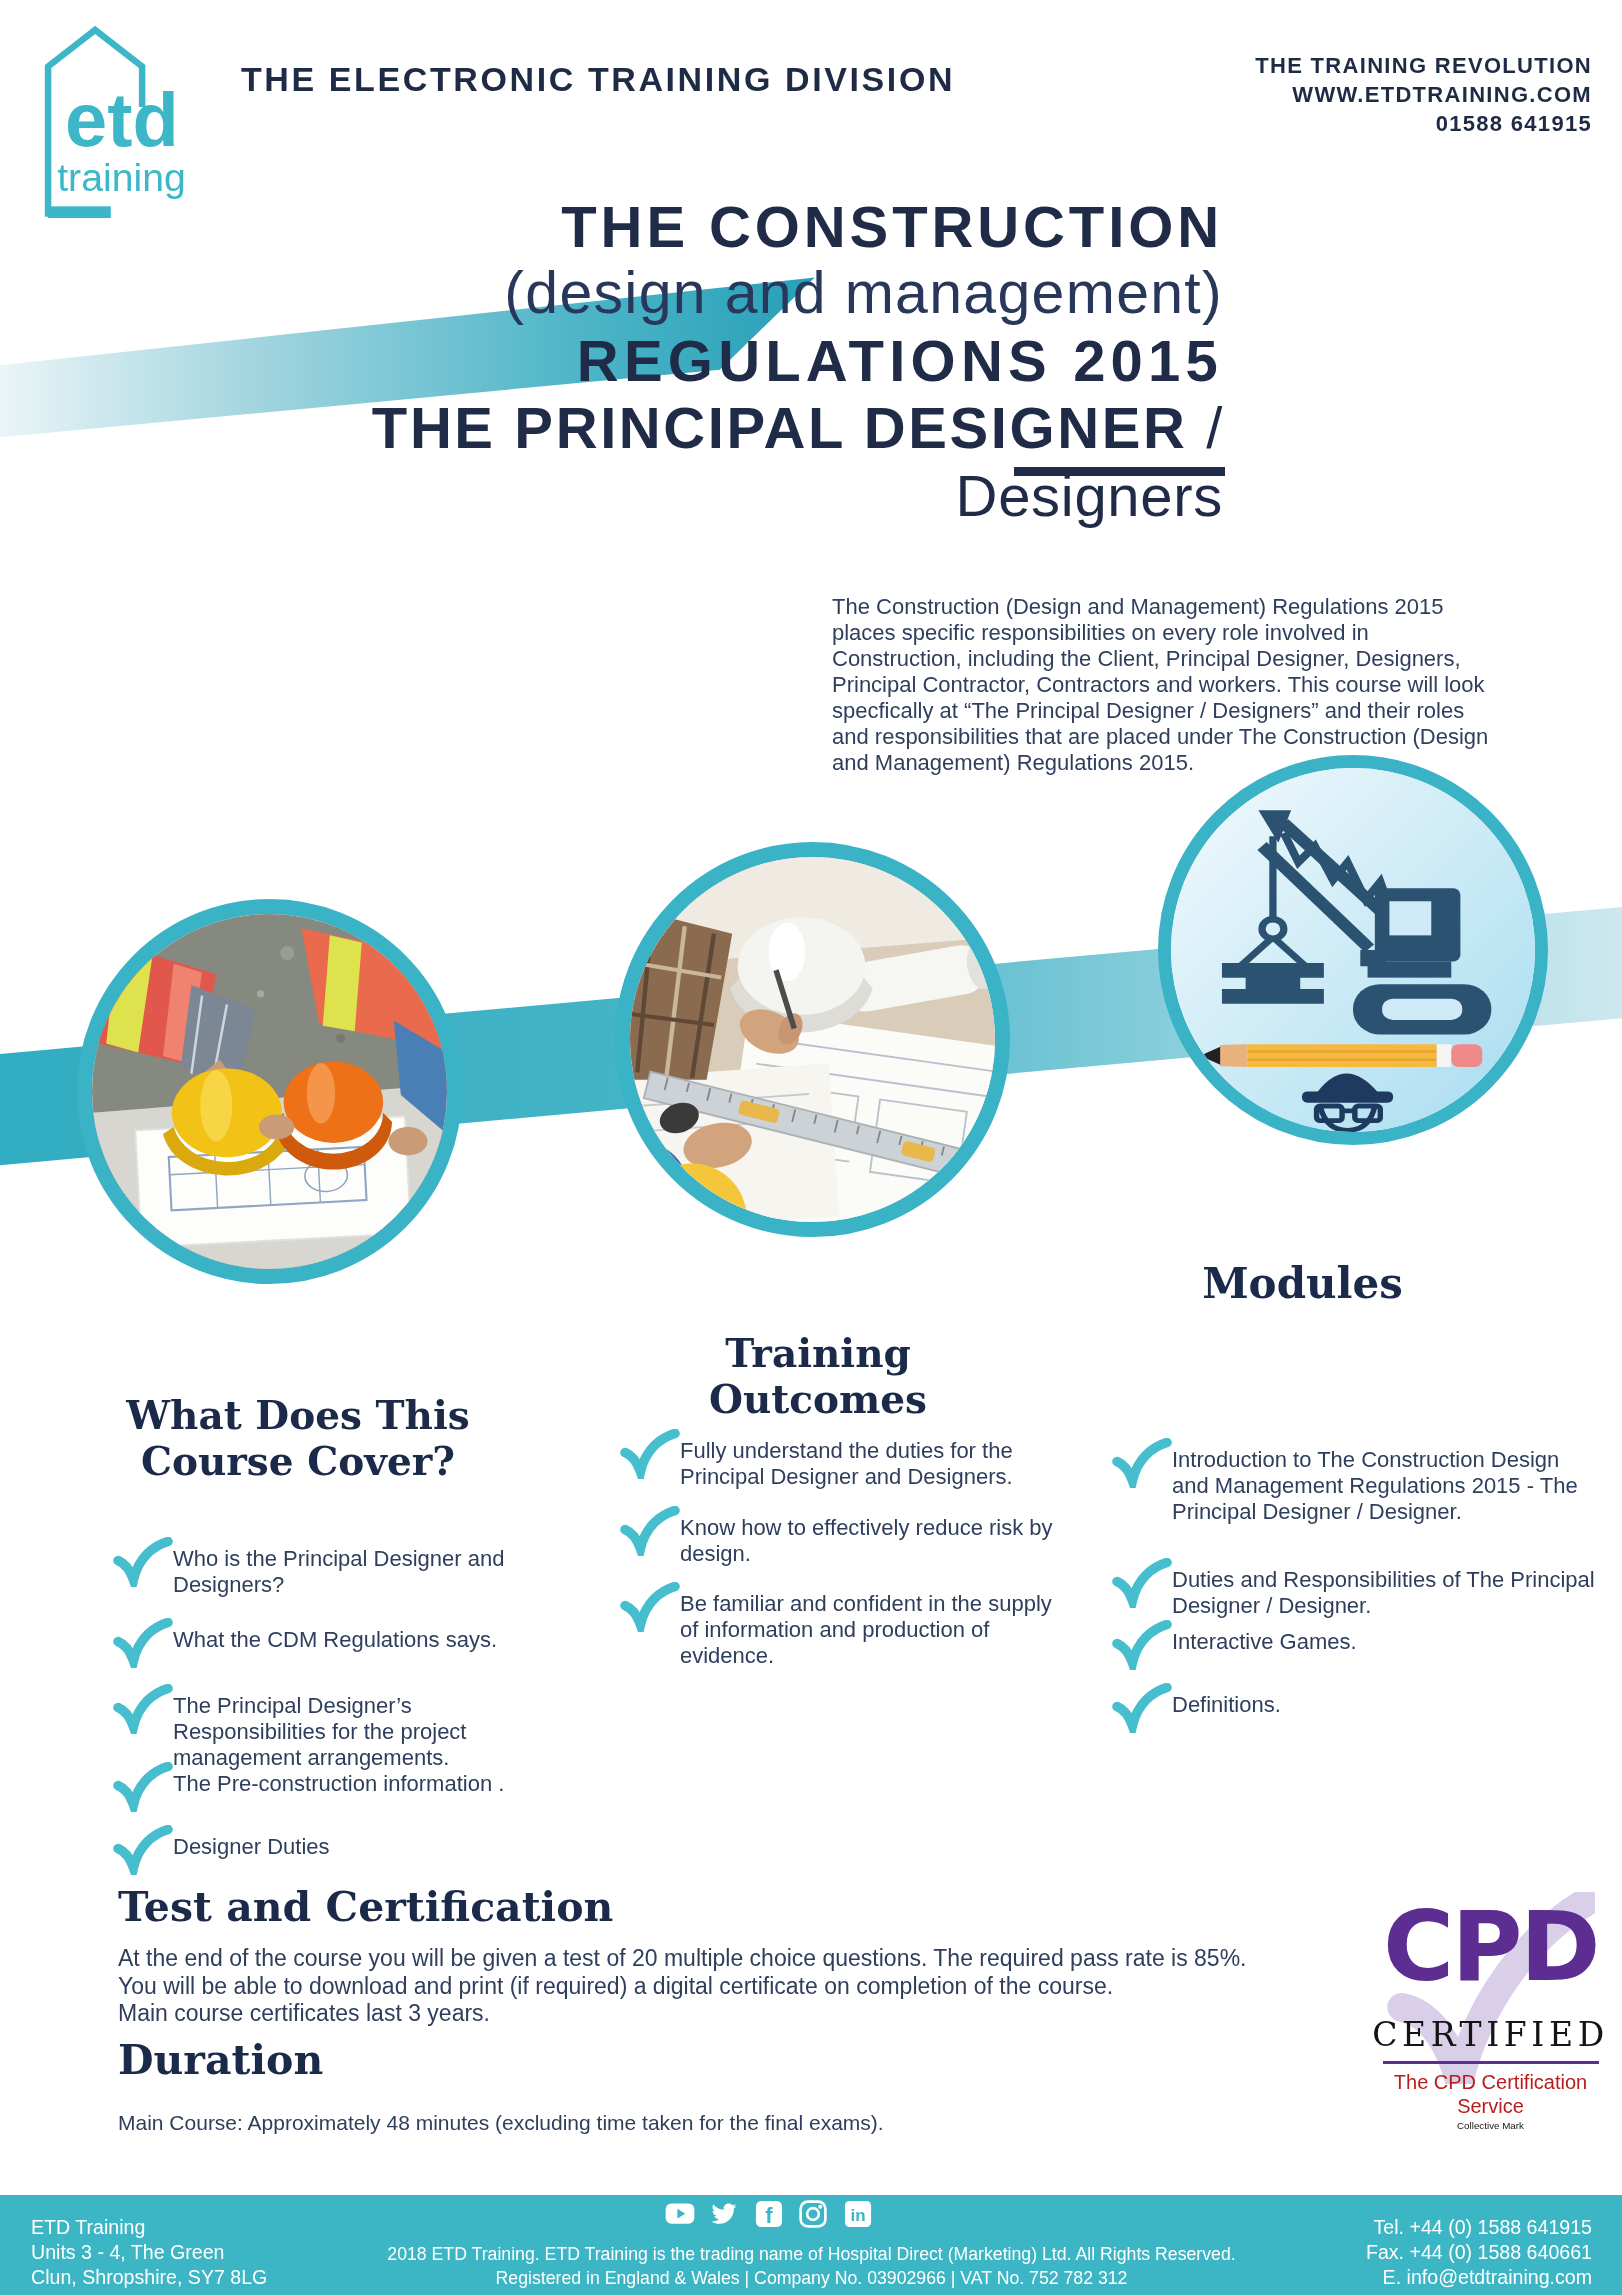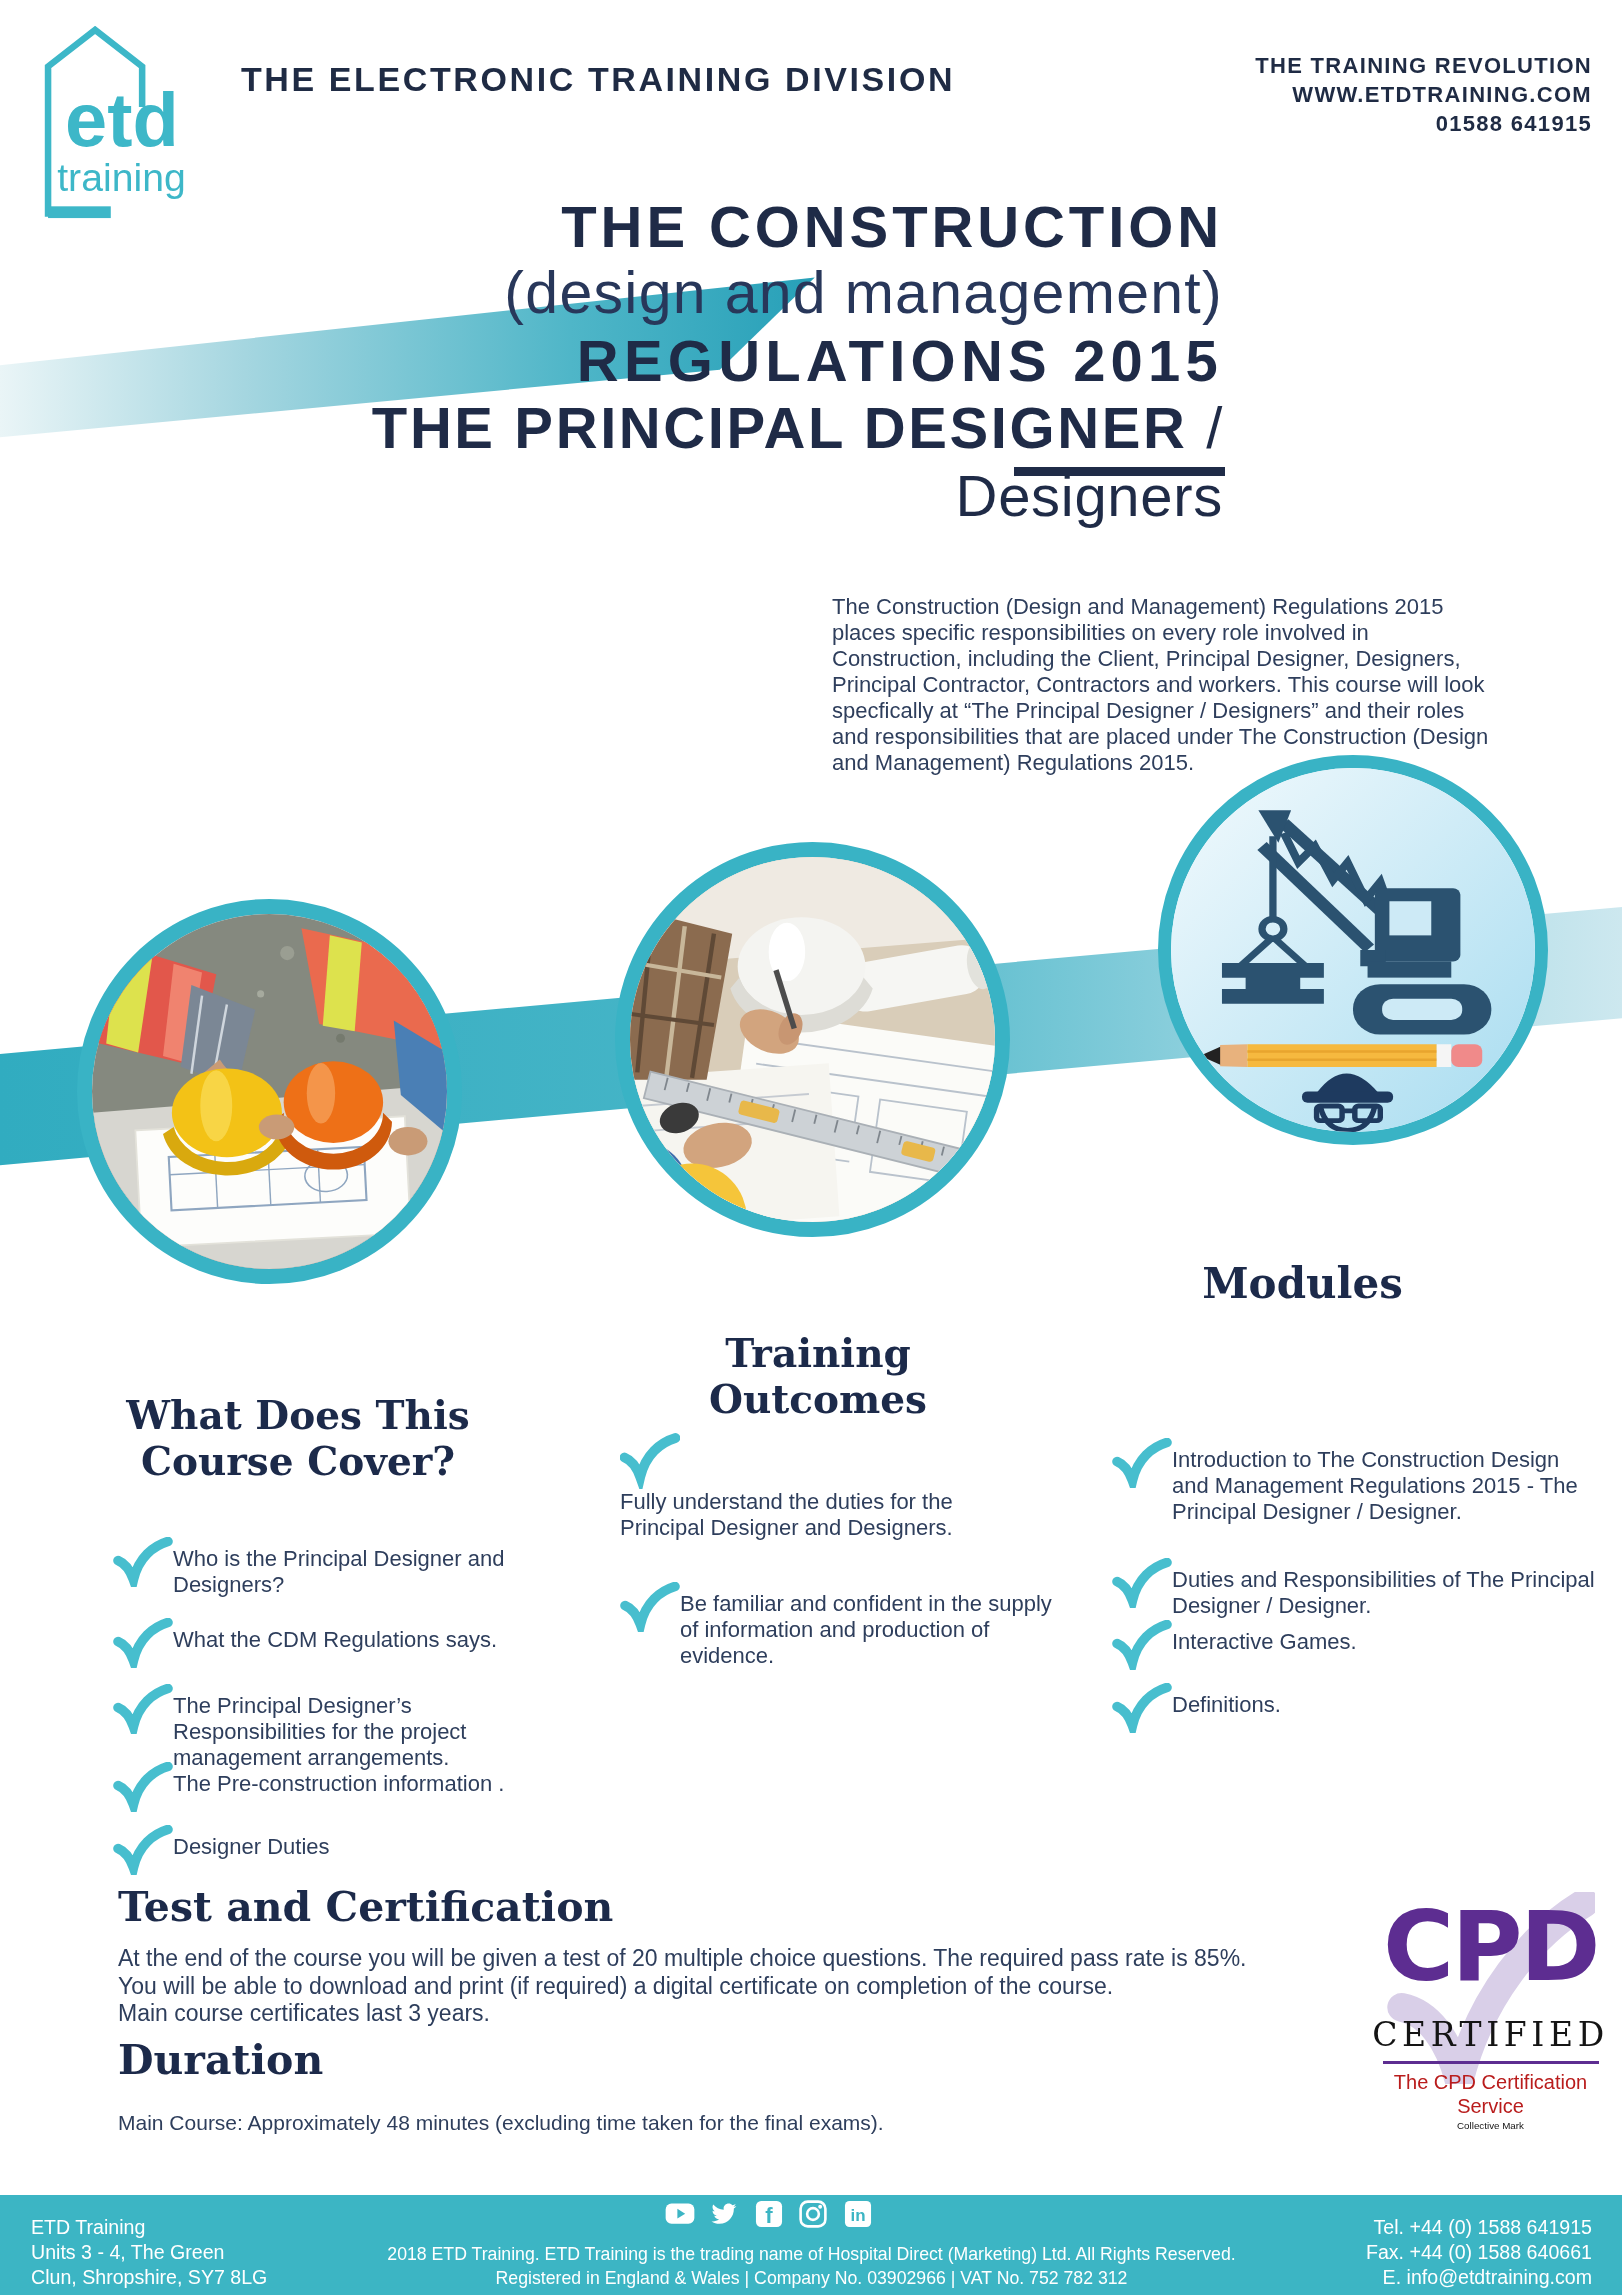--- a/index.html
+++ b/index.html
@@ -311,25 +311,31 @@
     <svg class="chk" width="60" height="50" viewBox="0 0 40 34">
         <path d="M3 16 C8 18 11 22 13.5 29 C17 14 27 6 37 3" fill="none" stroke="#47bece" stroke-width="6.5" stroke-linecap="round"></path>
       </svg>
     <div class="txt">Designer Duties</div>
   </div>
 
   <div class="abs h-serif h-outcomes">
     <div>Training</div>
     <div>Outcomes</div>
   </div>
-  <div class="li to" style="left:620px;top:1438px;flex-direction:column;">
+  <div class="li to" style="left:620px;top:1438px;">
     <svg class="chk" width="60" height="50" viewBox="0 0 40 34">
         <path d="M3 16 C8 18 11 22 13.5 29 C17 14 27 6 37 3" fill="none" stroke="#47bece" stroke-width="6.5" stroke-linecap="round"></path>
       </svg>
     <div class="txt">Fully understand the duties for the Principal Designer and Designers.</div>
+  </div>
+  <div class="li to" style="left:620px;top:1515px;">
+    <svg class="chk" width="60" height="50" viewBox="0 0 40 34">
+        <path d="M3 16 C8 18 11 22 13.5 29 C17 14 27 6 37 3" fill="none" stroke="#47bece" stroke-width="6.5" stroke-linecap="round"></path>
+      </svg>
+    <div class="txt">Know how to effectively reduce risk by design.</div>
   </div>
   <div class="li to" style="left:620px;top:1591px;">
     <svg class="chk" width="60" height="50" viewBox="0 0 40 34">
         <path d="M3 16 C8 18 11 22 13.5 29 C17 14 27 6 37 3" fill="none" stroke="#47bece" stroke-width="6.5" stroke-linecap="round"></path>
       </svg>
     <div class="txt">Be familiar and confident in the supply of information and production of evidence.</div>
   </div>
 
   <div class="abs h-serif h-modules">Modules</div>
   <div class="li mod" style="left:1112px;top:1447px;">

